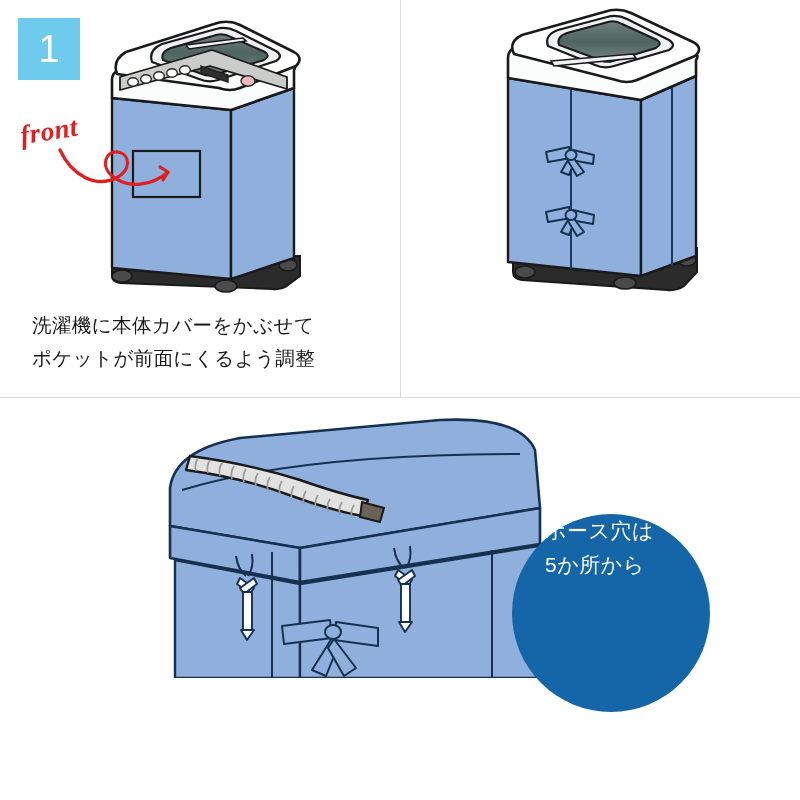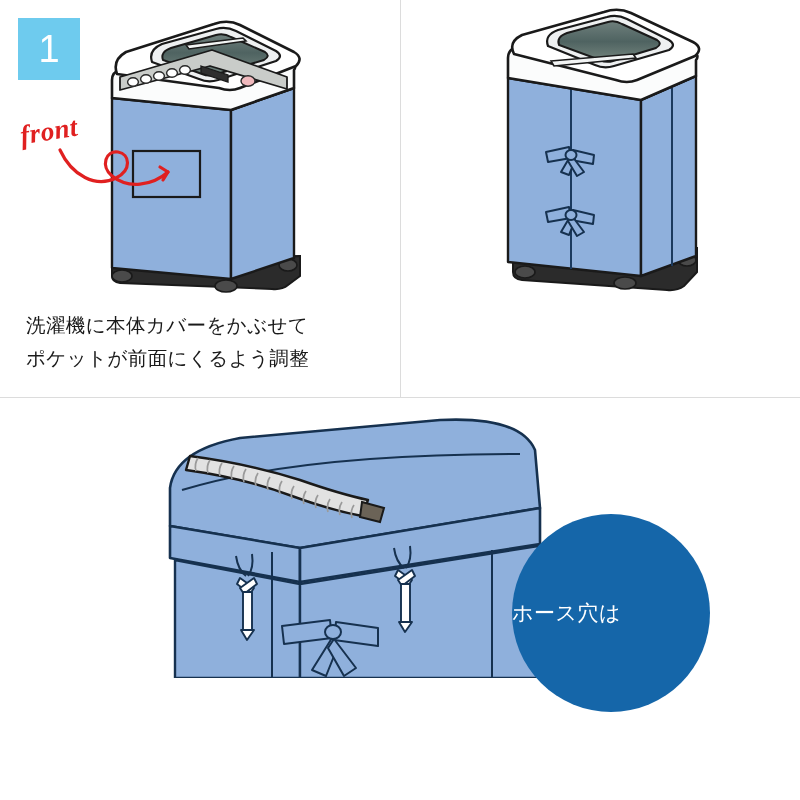--- a/index.html
+++ b/index.html
@@ -39,21 +39,21 @@
   
   .caption{
     position:absolute;
     color:#1a1a1a;
     font-size:19.5px;
     line-height:33px;
     letter-spacing:0.4px;
     white-space:pre-line;
     font-family:"Liberation Sans","DejaVu Sans",sans-serif;
   }
-  #cap1{left:26px;top:309px;width:360px;}
+  #cap1{left:32px;top:309px;width:360px;}
 
   
   .illus{position:absolute;left:0;top:0;}
 
   
   #front-label{
     position:absolute;
     left:20px;top:116px;
     color:#e02020;
     font-size:27px;
@@ -68,21 +68,21 @@
   
   #hose-callout{
     position:absolute;
     left:512px;top:514px;
     width:198px;height:198px;
     border-radius:50%;
     background:#1566a9;
     color:#ffffff;
     z-index:8;
     display:flex;
-    flex-direction:row;
+    flex-direction:column;
     align-items:center;
     justify-content:flex-start;
   }
   #hose-callout .line{
     font-size:21px;
     line-height:34px;
     text-align:left;
     width:132px;
     letter-spacing:0.5px;
   }
@@ -276,15 +276,16 @@
         <path d="M332,240 L312,272 L326,278 L338,248 Z"></path>
         <path d="M334,241 L356,270 L344,278 L328,250 Z"></path>
         <ellipse cx="333" cy="234" rx="8" ry="7" fill="#8fb0dc"></ellipse>
       </g>
     </svg>
 
   </div>
 
   <div id="hose-callout">
     <div class="line">ホース穴は</div>
+    <div class="line">5か所から</div>
   </div>
 
 </div>
 
 </body></html>

